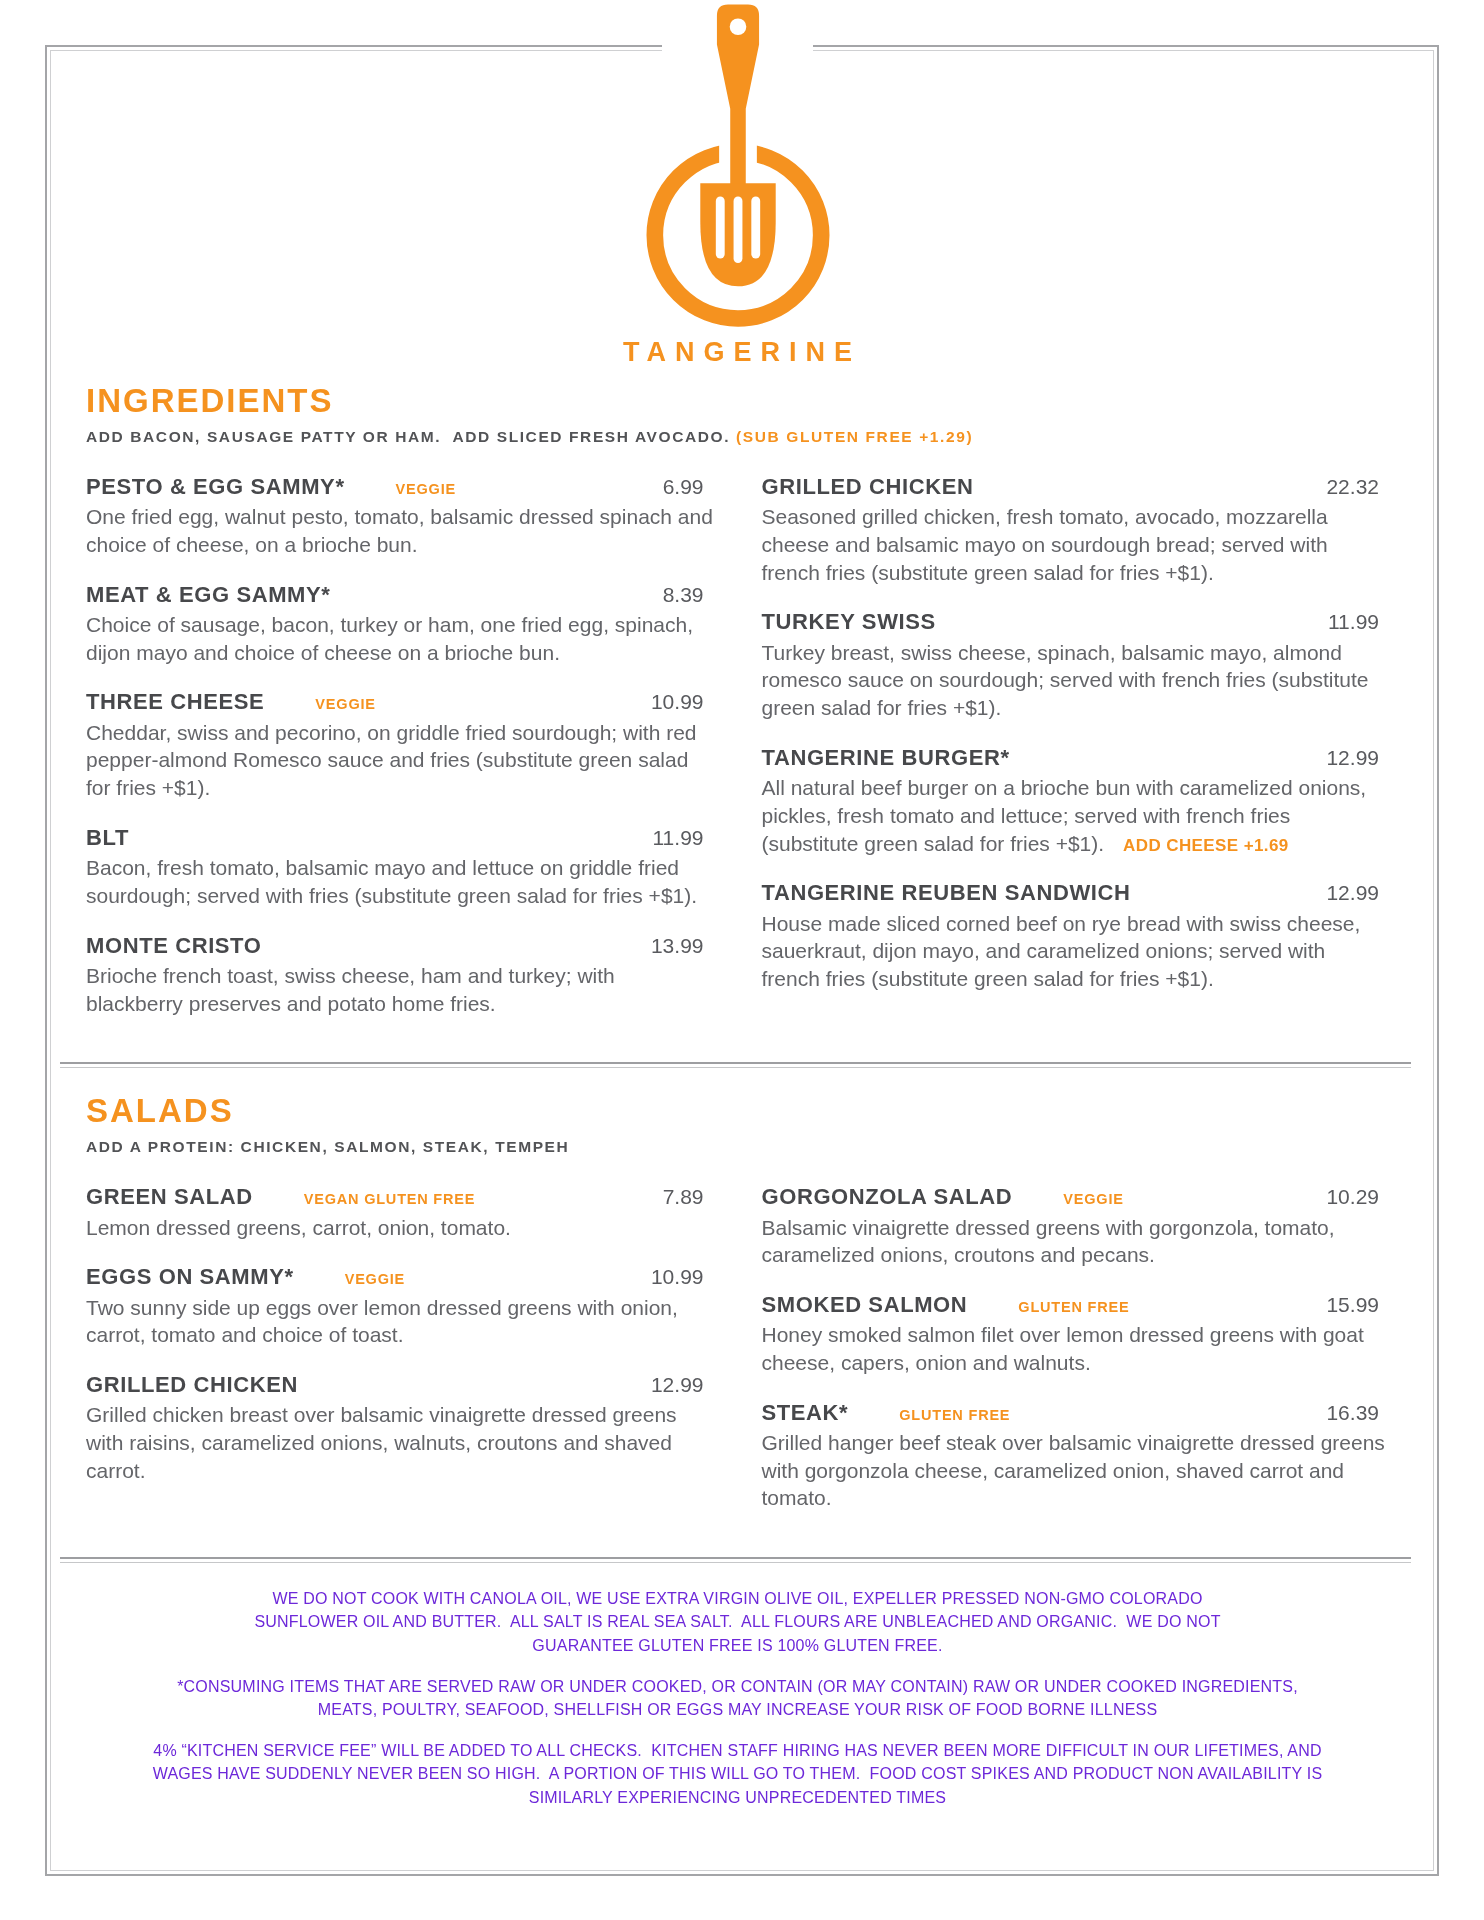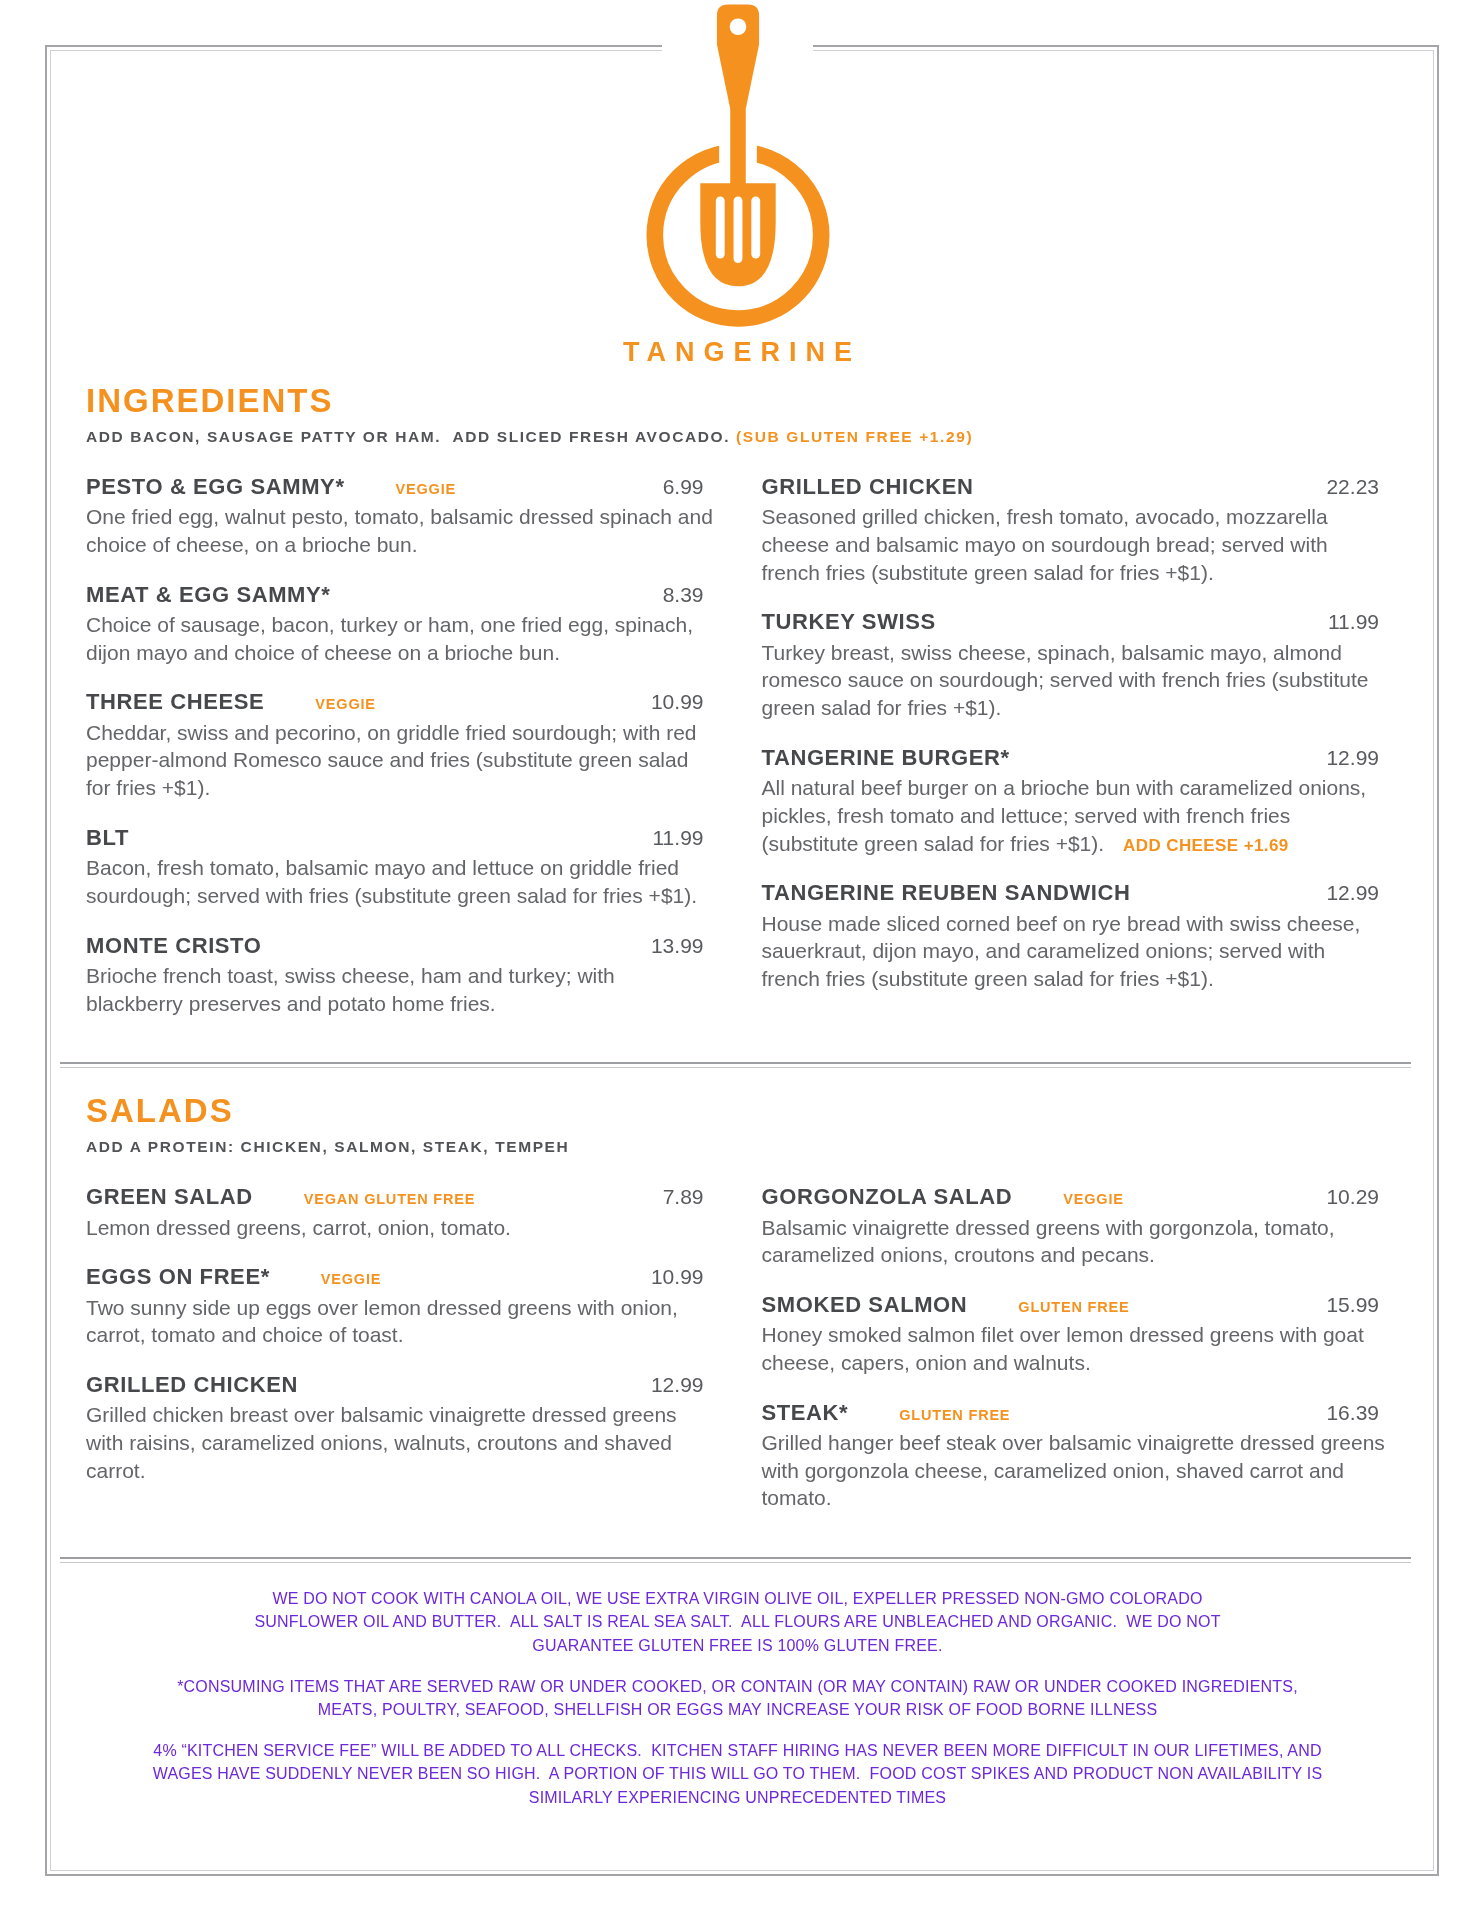--- a/index.html
+++ b/index.html
@@ -130,21 +130,21 @@
           <div class="item-desc">Brioche french toast, swiss cheese, ham and turkey; with blackberry preserves and potato home fries.</div>
         </div>
 
       </div>
       <div class="col">
 
         <div class="item">
           <div class="item-head">
             <span class="item-name">GRILLED CHICKEN</span>
             <span class="item-tag"></span>
-            <span class="item-price">22.23</span>
+            <span class="item-price">22.32</span>
           </div>
           <div class="item-desc">Seasoned grilled chicken, fresh tomato, avocado, mozzarella cheese and balsamic mayo on sourdough bread; served with french fries (substitute green salad for fries +$1).</div>
         </div>
 
         <div class="item">
           <div class="item-head">
             <span class="item-name">TURKEY SWISS</span>
             <span class="item-tag"></span>
             <span class="item-price">11.99</span>
           </div>
@@ -186,21 +186,21 @@
           <div class="item-head">
             <span class="item-name">GREEN SALAD</span>
             <span class="item-tag">VEGAN GLUTEN FREE</span>
             <span class="item-price">7.89</span>
           </div>
           <div class="item-desc">Lemon dressed greens, carrot, onion, tomato.</div>
         </div>
 
         <div class="item">
           <div class="item-head">
-            <span class="item-name">EGGS ON FREE*</span>
+            <span class="item-name">EGGS ON SAMMY*</span>
             <span class="item-tag">VEGGIE</span>
             <span class="item-price">10.99</span>
           </div>
           <div class="item-desc">Two sunny side up eggs over lemon dressed greens with onion, carrot, tomato and choice of toast.</div>
         </div>
 
         <div class="item">
           <div class="item-head">
             <span class="item-name">GRILLED CHICKEN</span>
             <span class="item-tag"></span>

